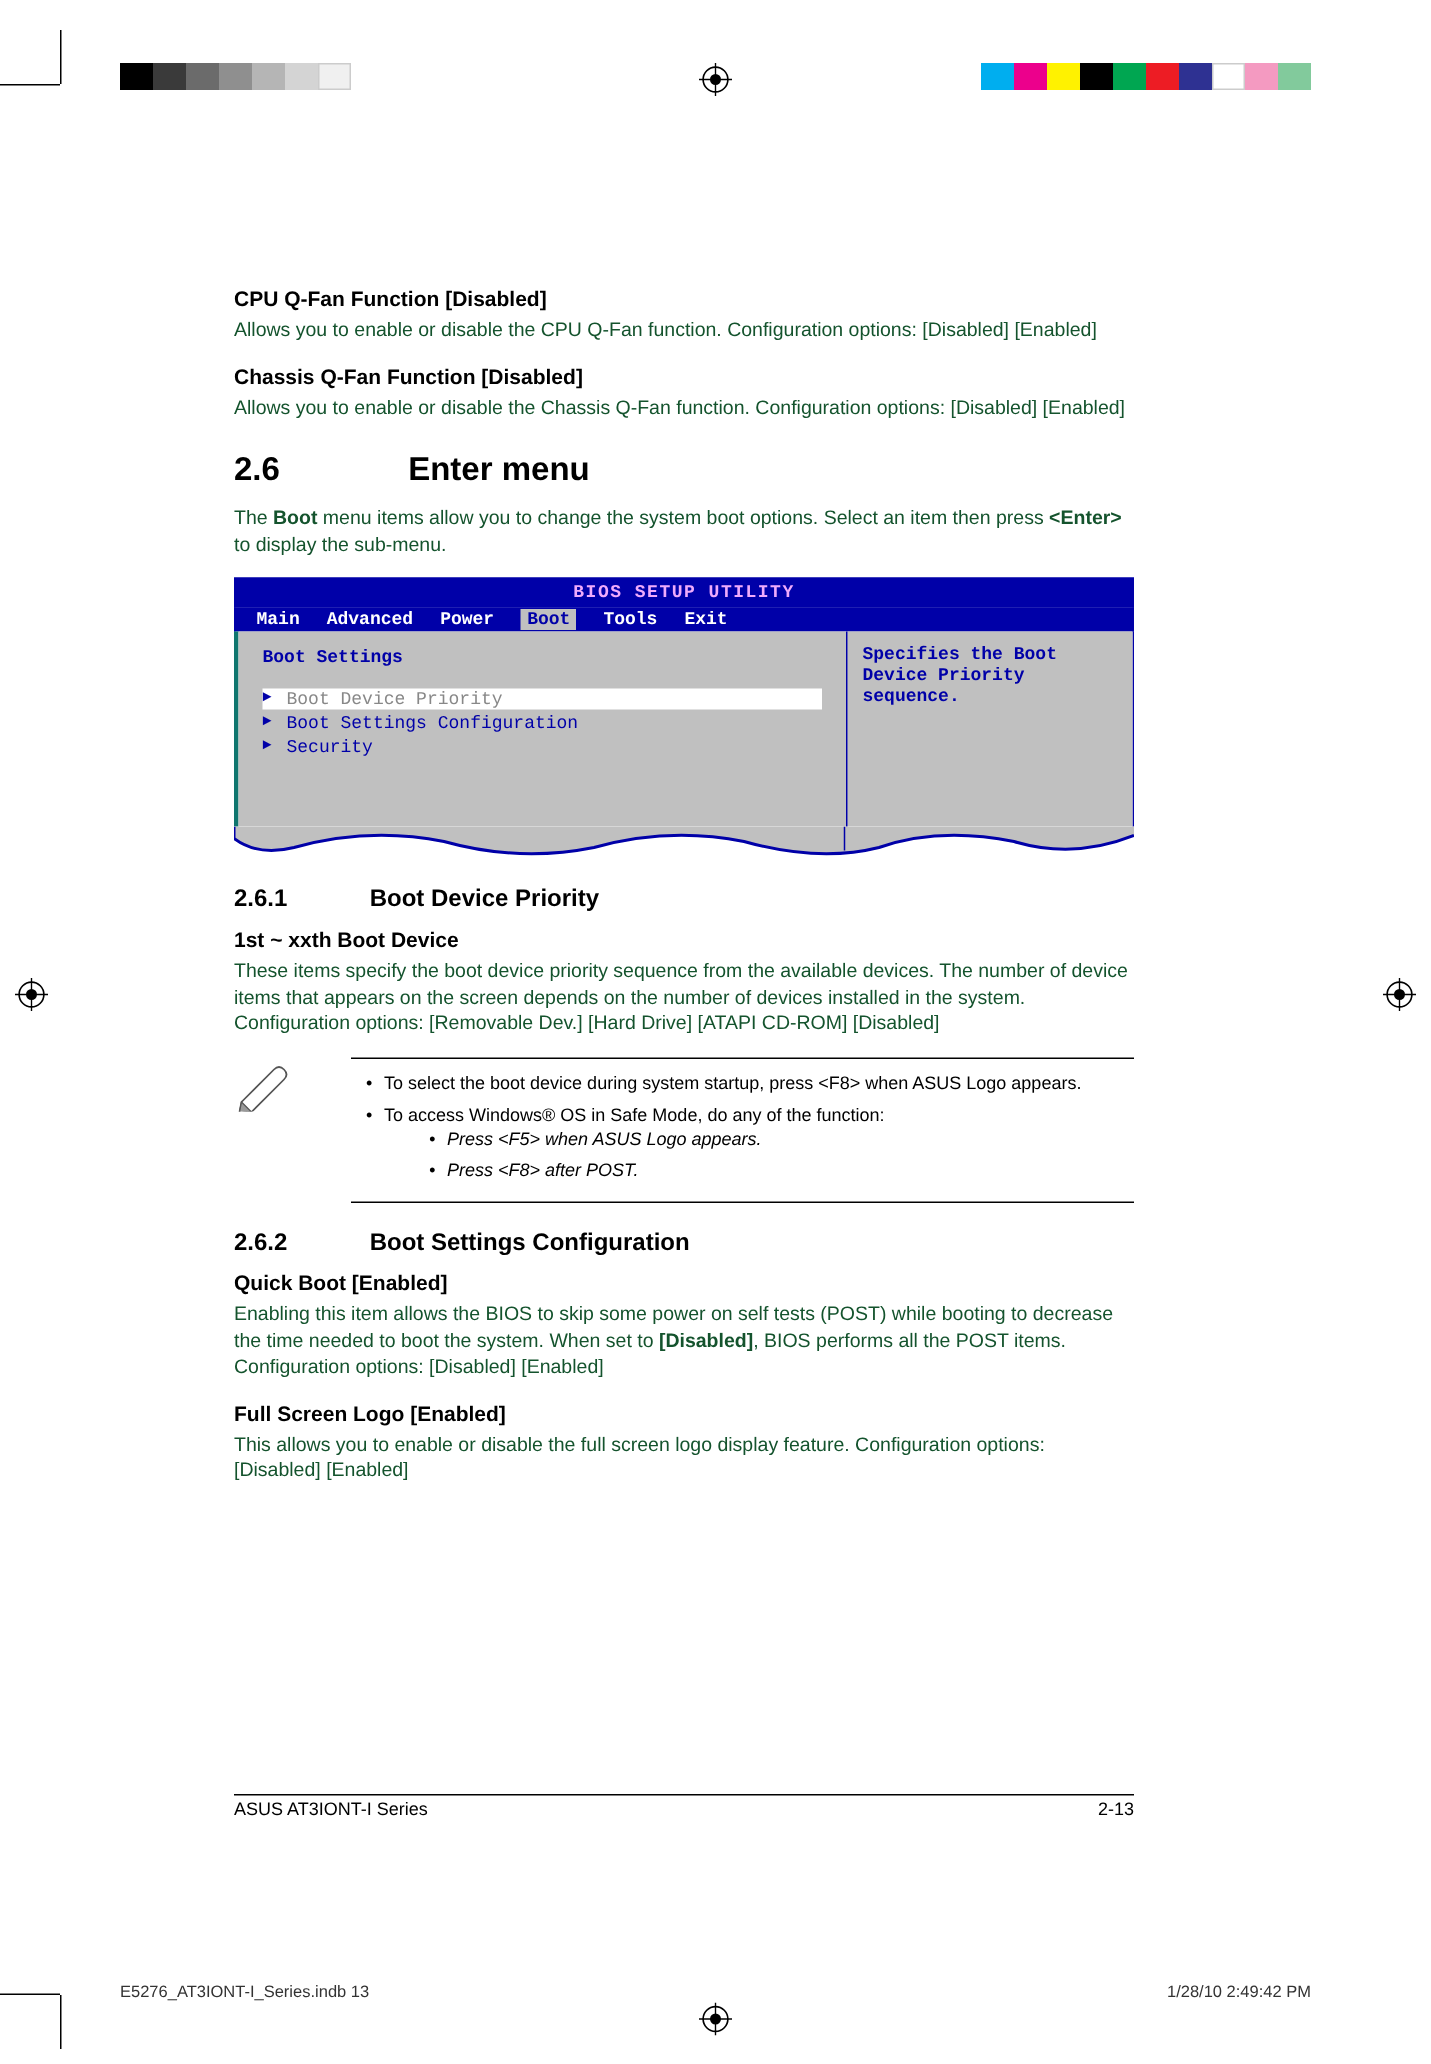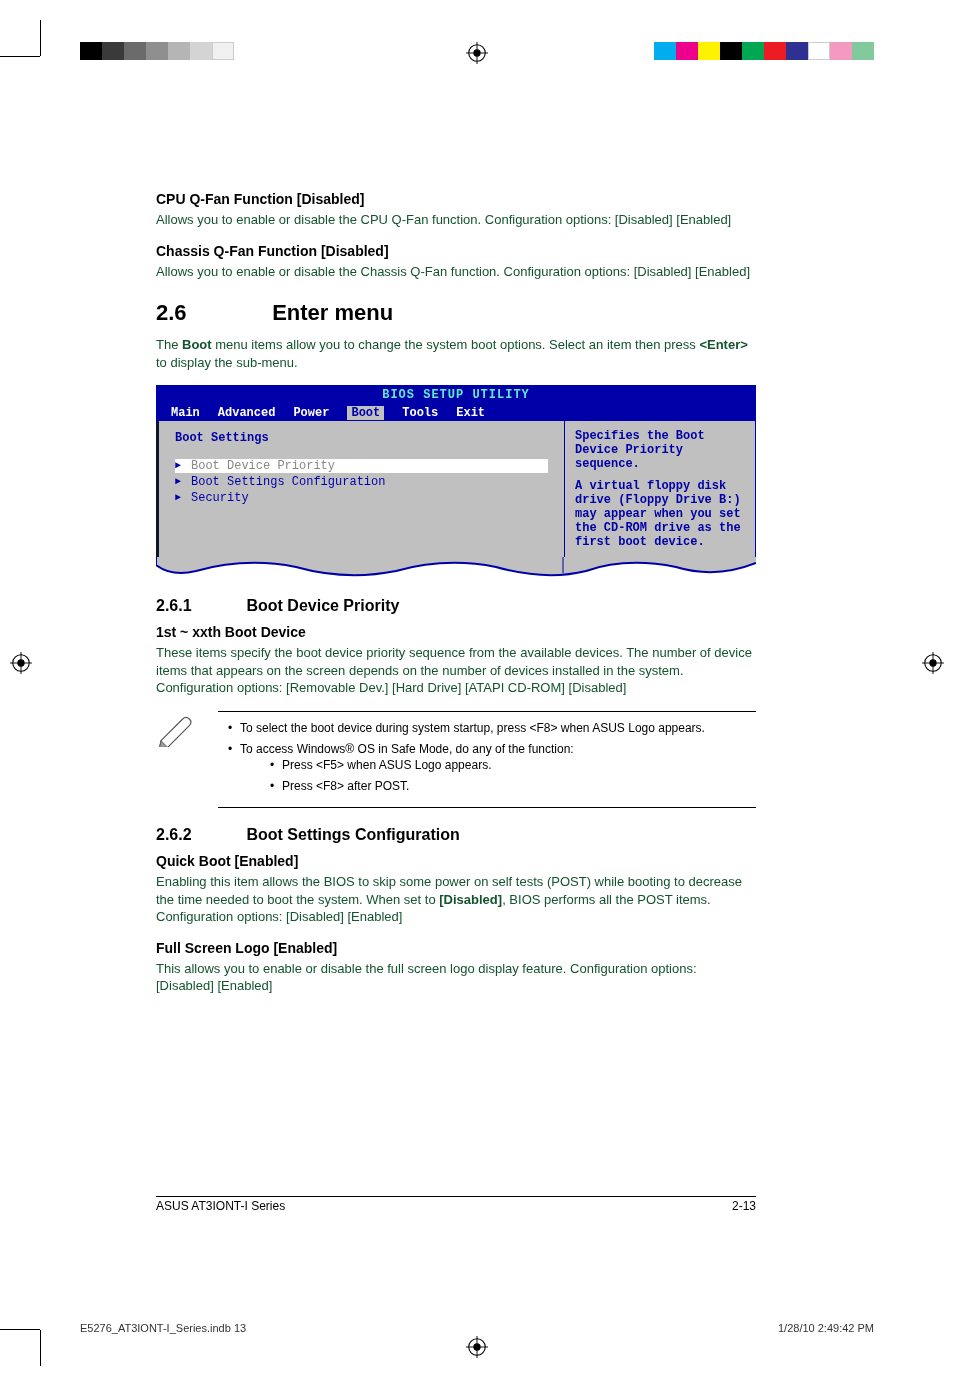--- a/index.html
+++ b/index.html
@@ -54,41 +54,41 @@
   
   .bios {
     width: 600px;
     margin: 10px 0 4px;
     font-family: "Courier New", monospace;
     font-size: 12px;
     position: relative;
   }
   .bios-title {
     background:#0000A8;
-    color:#5eead4;
+    color:#f0abfc;
     text-align:center;
     font-weight:bold;
     padding:2px 0;
     letter-spacing:1px;
     border:1px solid #0000A8;
   }
   .bios-menu {
     background:#0000A8;
     color:#fff;
     padding:1px 14px;
     border-left:1px solid #0000A8;
     border-right:1px solid #0000A8;
     display:flex;
     gap:18px;
   }
   .bios-menu span { font-weight:bold; }
   .bios-menu span.sel { background:#C0C0C0; color:#0000A8; padding:0 4px; }
   .bios-body {
     display:flex;
-    border-left:3px solid #0f172a;
+    border-left:3px solid #0f766e;
     border-right:1px solid #0000A8;
     min-height:130px;
     position:relative;
   }
   .bios-left {
     flex:1;
     background:#C0C0C0;
     border-right:1px solid #0000A8;
     padding:10px 16px;
     color:#0000A8;
@@ -110,36 +110,36 @@
     height:22px;
     position:relative;
   }
   .bios-torn svg { width:100%; height:100%; display:block; }
 
   
   .note-block {
     display:flex;
     align-items:flex-start;
     margin:14px 0;
-    gap:22px;
+    gap:38px;
   }
   .note-icon svg { width:40px; height:36px; }
   .note-content {
     flex:1;
     border-top:1px solid #000;
     border-bottom:1px solid #000;
     padding:8px 0;
     font-size:12px;
     line-height:1.4;
   }
   .note-content ul { list-style:none; padding-left:10px; }
   .note-content ul li { position:relative; padding-left:12px; margin-bottom:4px; }
   .note-content ul li::before { content:"•"; position:absolute; left:0; }
   .note-content ul ul li::before { content:"•"; }
-  .note-content ul ul { padding-left:30px; }
+  .note-content ul ul { padding-left:30px;font-style:italic; }
 
   
   .page-footer {
     position:absolute;
     left:156px;
     top:1196px;
     width:600px;
     border-top:1px solid #000;
     padding-top:2px;
     font-size:12px;
@@ -230,21 +230,20 @@
     <div class="bios-body">
       <div class="bios-left">
         <div class="heading">Boot Settings</div>
         <div class="menu-item sel">Boot Device Priority</div>
         <div class="menu-item">Boot Settings Configuration</div>
         <div class="menu-item">Security</div>
       </div>
       <div class="bios-right">
         <div>Specifies the Boot Device Priority sequence.</div>
         <div style="height:8px"></div>
-        <div>A virtual floppy disk drive (Floppy Drive B:) may appear when you set the CD-ROM drive as the first boot device.</div>
       </div>
     </div>
     <div class="bios-torn">
       <svg viewBox="0 0 600 22" preserveAspectRatio="none">
         <path d="M0,0 L600,0 L600,6 Q560,22 520,10 Q470,0 430,14 Q390,24 340,10 Q290,0 240,14 Q190,24 140,10 Q90,0 40,14 Q16,20 0,8 Z" fill="#C0C0C0"></path>
         <path d="M0,0 L0,8 Q16,20 40,14 Q90,0 140,10 Q190,24 240,14 Q290,0 340,10 Q390,24 430,14 Q470,0 520,10 Q560,22 600,6" fill="none" stroke="#0000A8" stroke-width="2"></path>
         <line x1="407" y1="0" x2="407" y2="16" stroke="#0000A8" stroke-width="1"></line>
       </svg>
     </div>
   </div>

